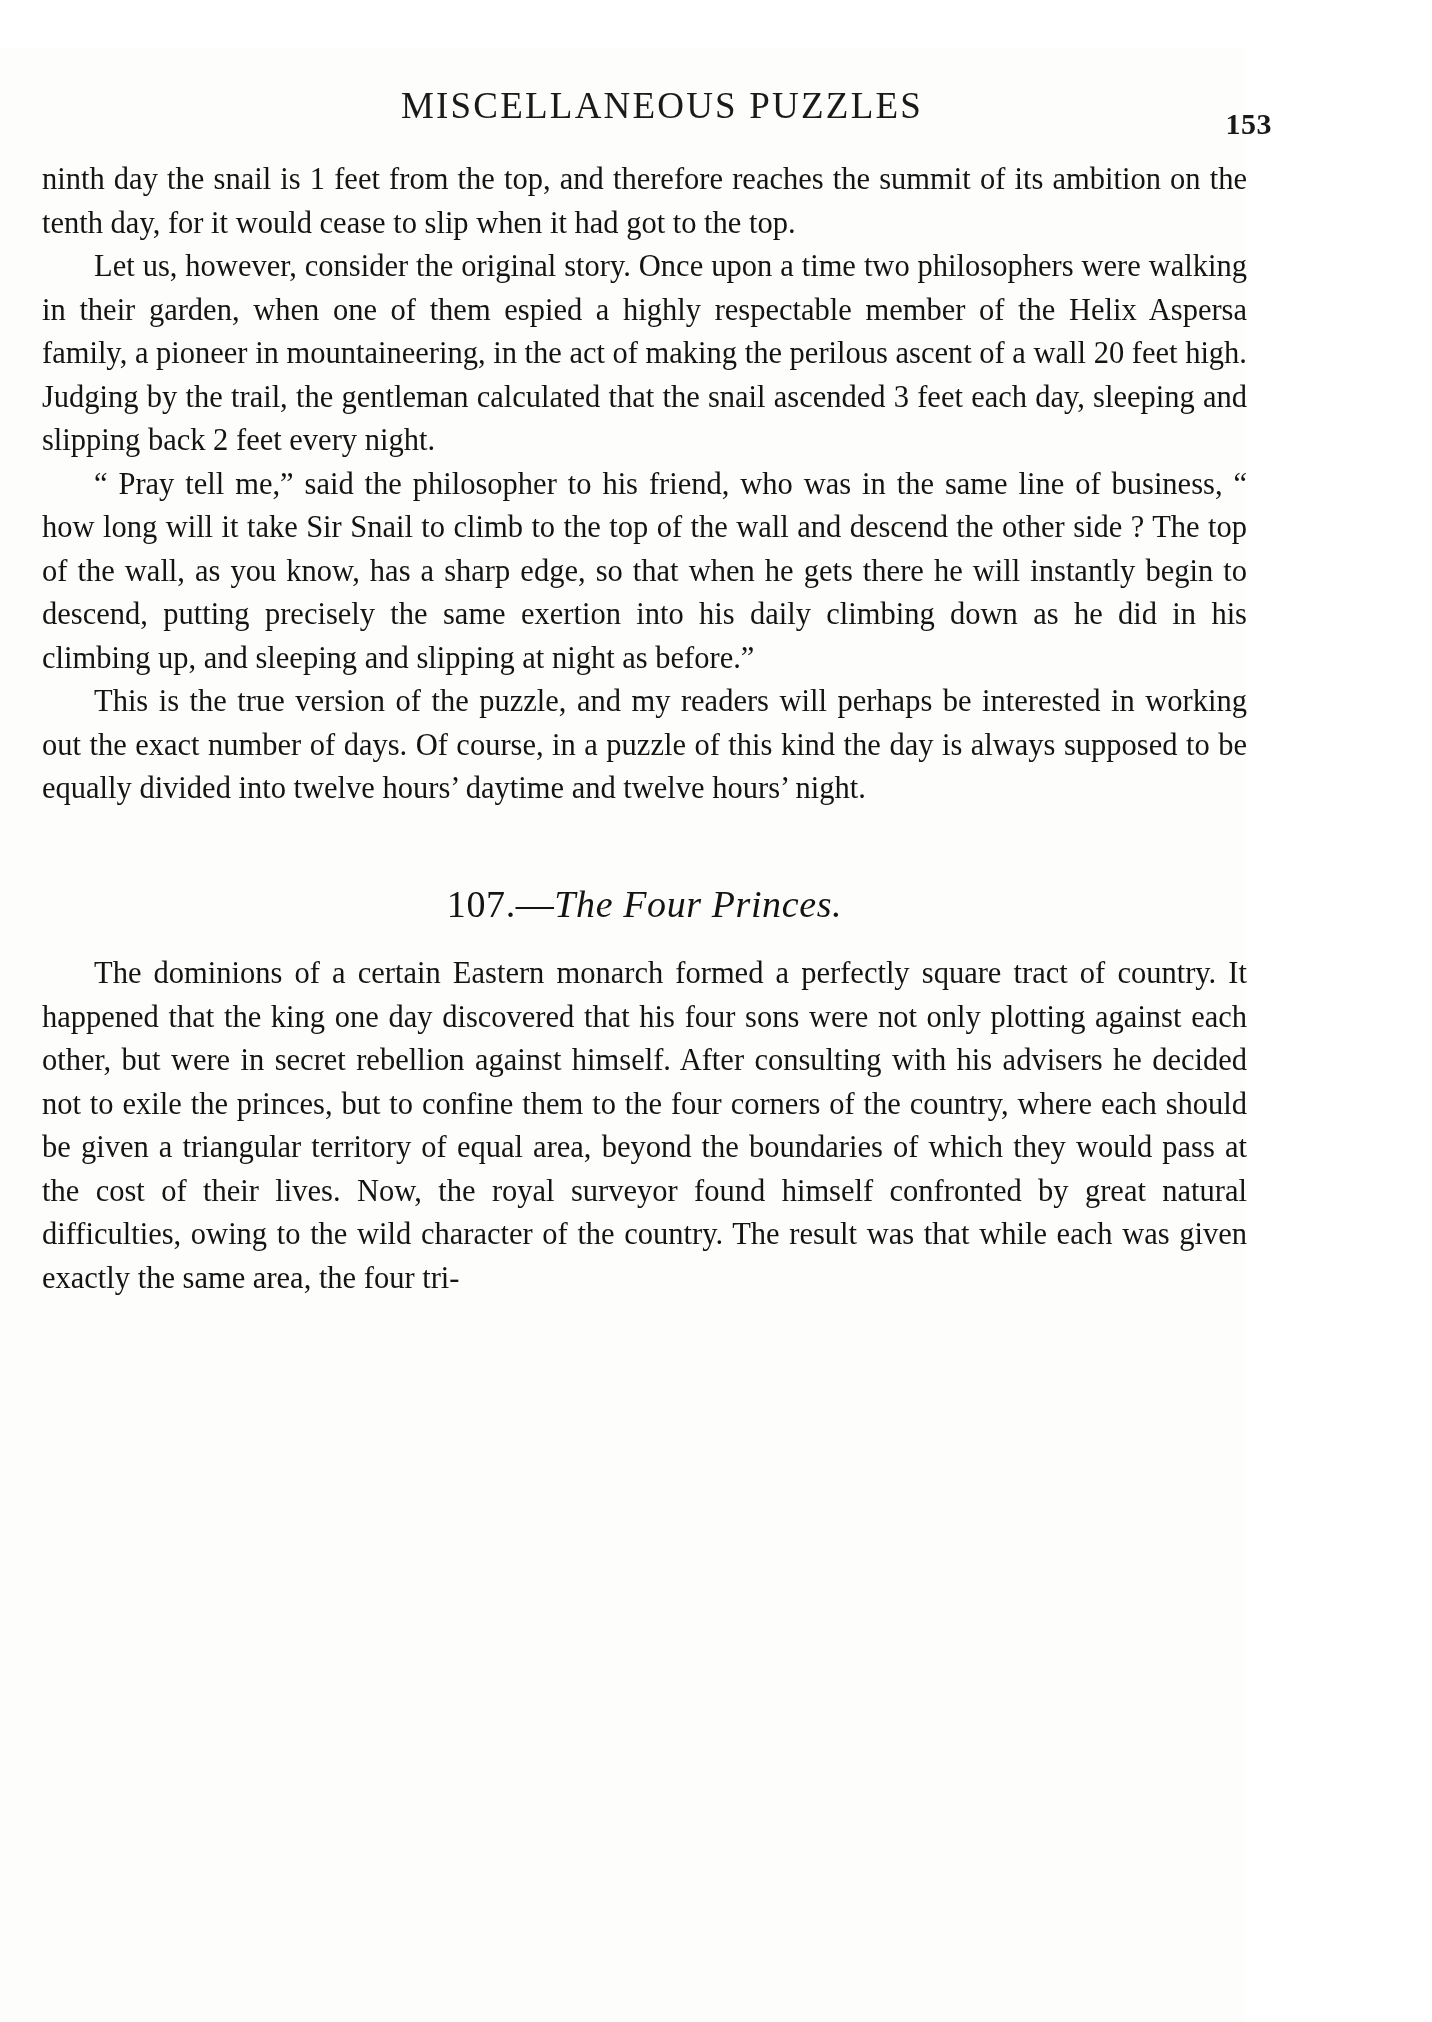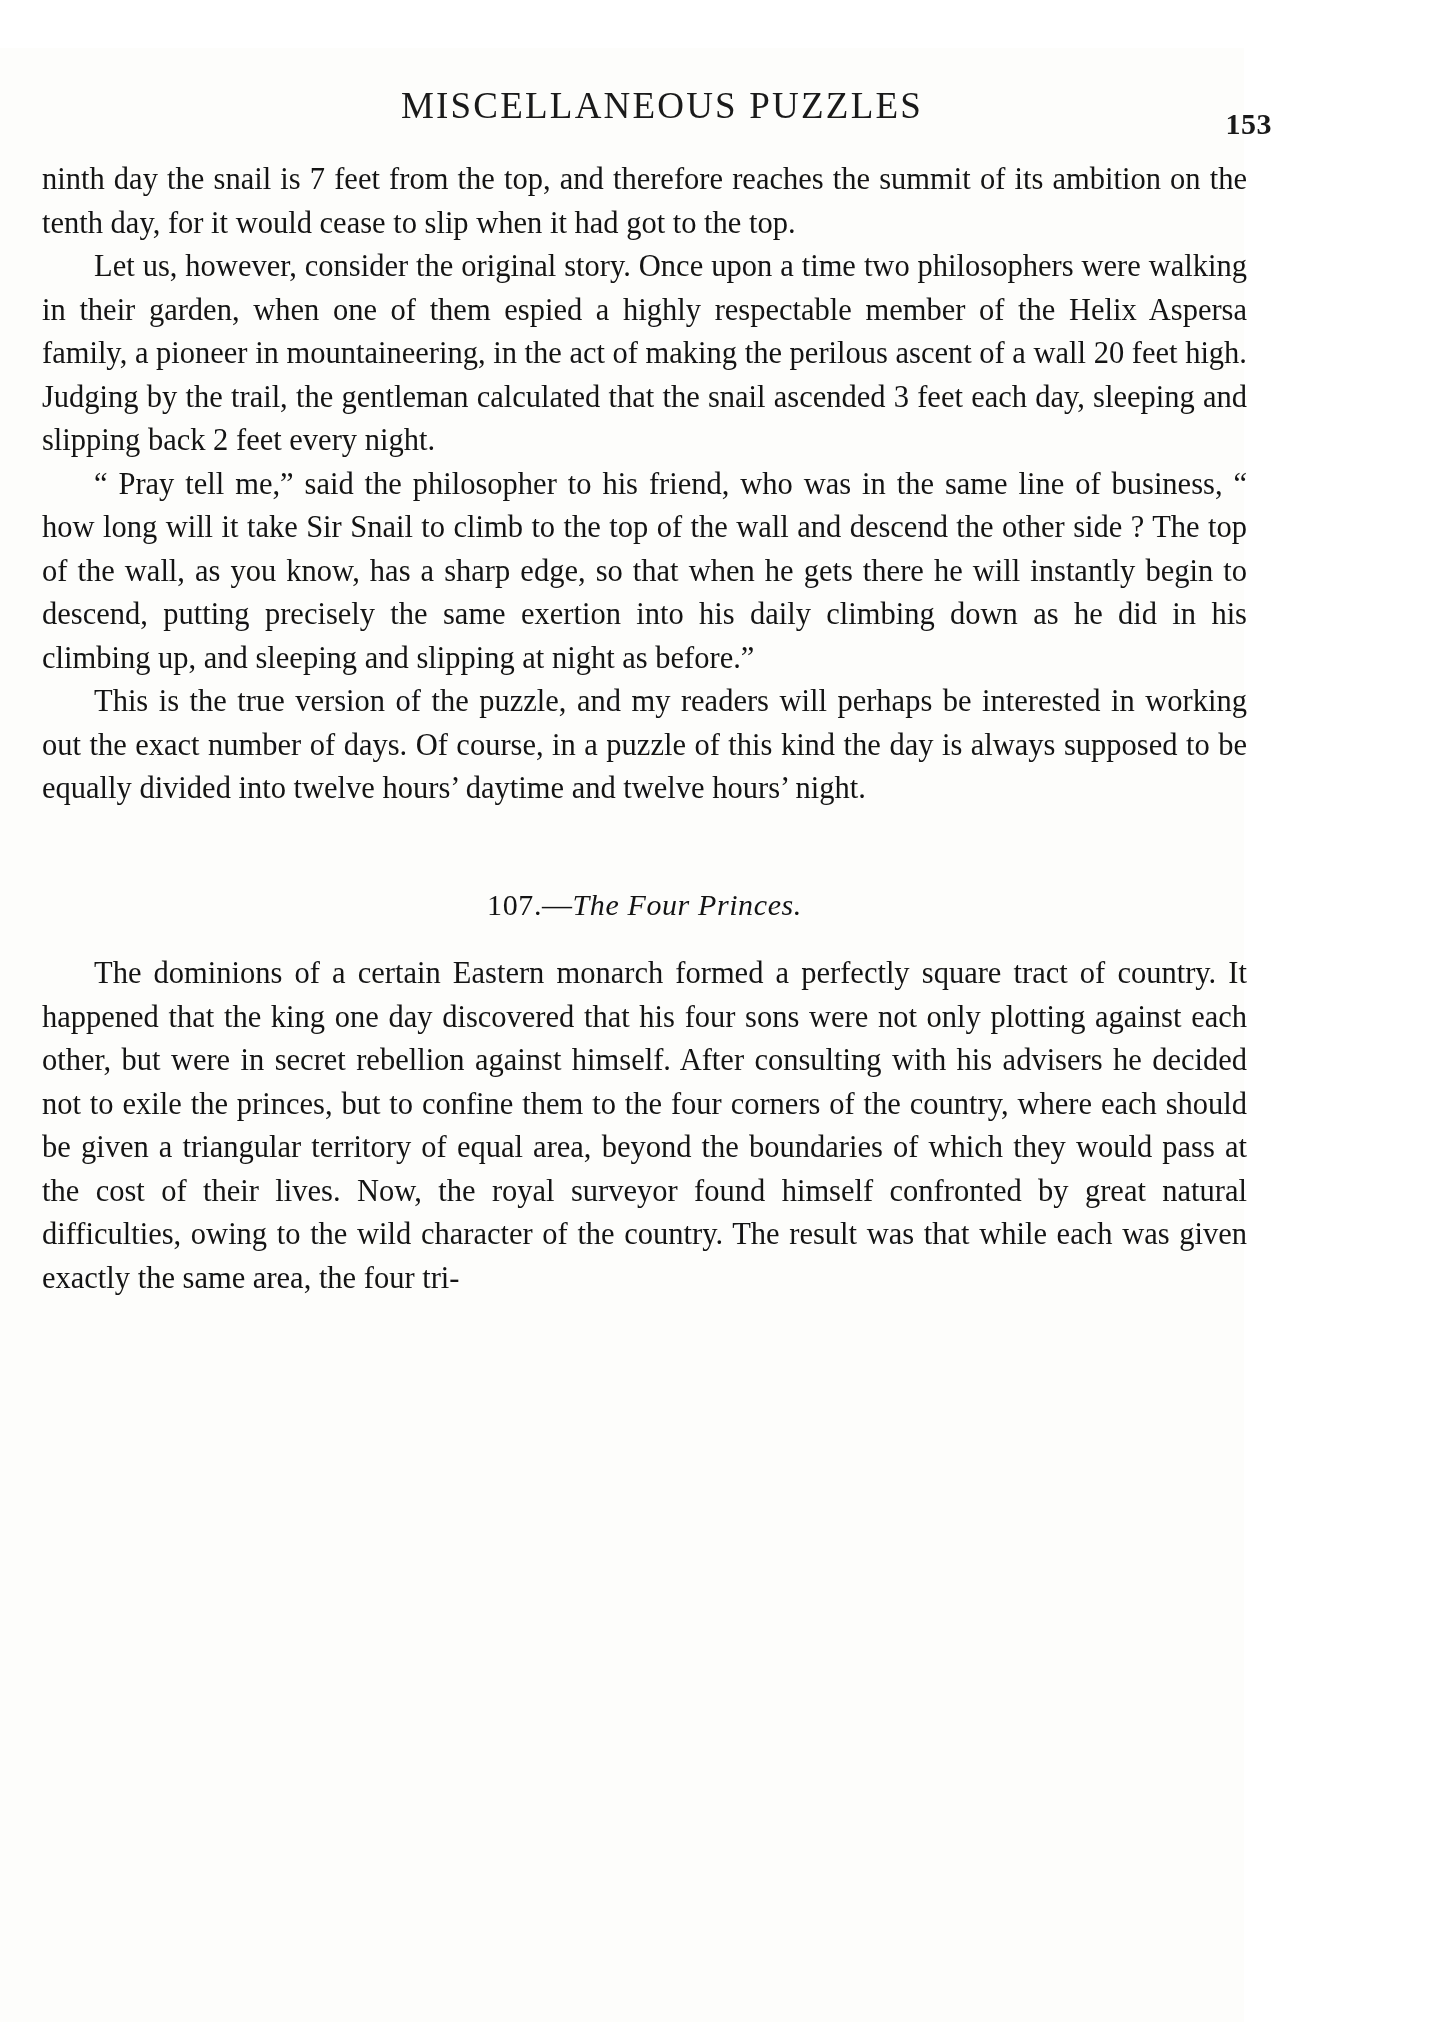--- a/index.html
+++ b/index.html
@@ -66,42 +66,42 @@
   .body-text p {
     margin: 0;
   }
   .body-text p.indent {
     text-indent: 52px;
   }
   .section-head {
     text-align: center;
     margin-top: 72px;
     margin-bottom: 26px;
-    font-size: 30px;
+    font-size: 38px;
     font-style: italic;
     letter-spacing: 0.6px;
   }
   .section-head .num {
     font-style: normal;
   }
   .paragraph-block { margin-bottom: 0; }
 </style>
 </head>
 <body>
 
 <div class="page">
   <div class="page-inner">
 
     <div class="running-head">
       <div class="head-title">MISCELLANEOUS PUZZLES</div>
       <div class="folio">153</div>
     </div>
 
     <div class="body-text">
-      <p class="paragraph-block">ninth day the snail is 7 feet from the top, and therefore reaches the summit of its ambition on the tenth day, for it would cease to slip when it had got to the top.</p>
+      <p class="paragraph-block">ninth day the snail is 1 feet from the top, and therefore reaches the summit of its ambition on the tenth day, for it would cease to slip when it had got to the top.</p>
       <p class="paragraph-block indent">Let us, however, consider the original story.  Once upon a time two philosophers were walking in their garden, when one of them espied a highly respectable member of the Helix Aspersa family, a pioneer in mountaineering, in the act of making the perilous ascent of a wall 20 feet high.  Judging by the trail, the gentleman calculated that the snail ascended 3 feet each day, sleeping and slipping back 2 feet every night.</p>
       <p class="paragraph-block indent">“ Pray tell me,” said the philosopher to his friend, who was in the same line of business, “ how long will it take Sir Snail to climb to the top of the wall and descend the other side ?   The top of the wall, as you know, has a sharp edge, so that when he gets there he will instantly begin to descend, putting precisely the same exertion into his daily climbing down as he did in his climbing up, and sleeping and slipping at night as before.”</p>
       <p class="paragraph-block indent">This is the true version of the puzzle, and my readers will perhaps be interested in working out the exact number of days. Of course, in a puzzle of this kind the day is always supposed to be equally divided into twelve hours’ daytime and twelve hours’ night.</p>
 
       <div class="section-head">
         <span class="num">107.—</span><span>The Four Princes.</span>
       </div>
 
       <p class="paragraph-block indent">The dominions of a certain Eastern monarch formed a perfectly square tract of country.  It happened that the king one day discovered that his four sons were not only plotting against each other, but were in secret rebellion against himself.  After consulting with his advisers he decided not to exile the princes, but to confine them to the four corners of the country, where each should be given a triangular territory of equal area, beyond the boundaries of which they would pass at the cost of their lives.  Now, the royal surveyor found himself confronted by great natural difficulties, owing to the wild character of the country.  The result was that while each was given exactly the same area, the four tri-</p>
     </div>

